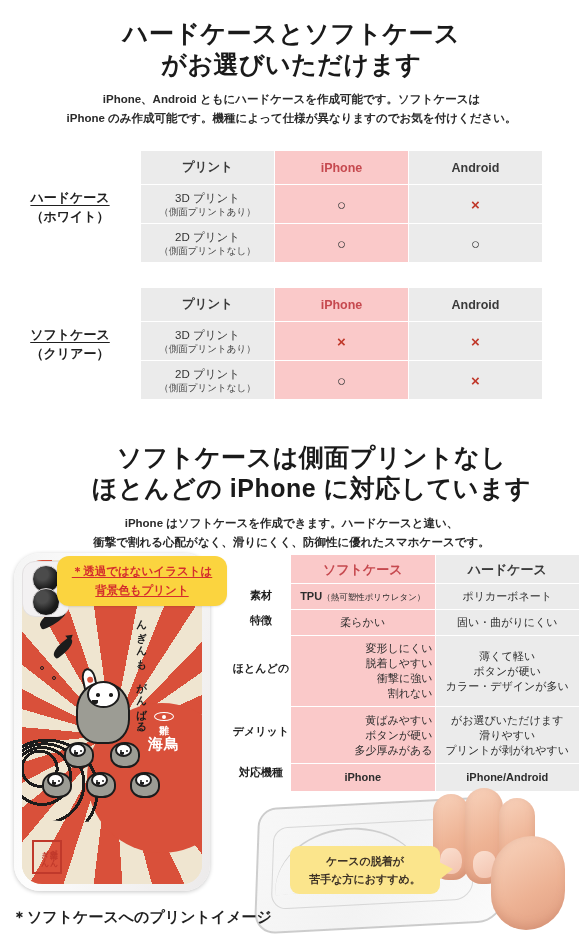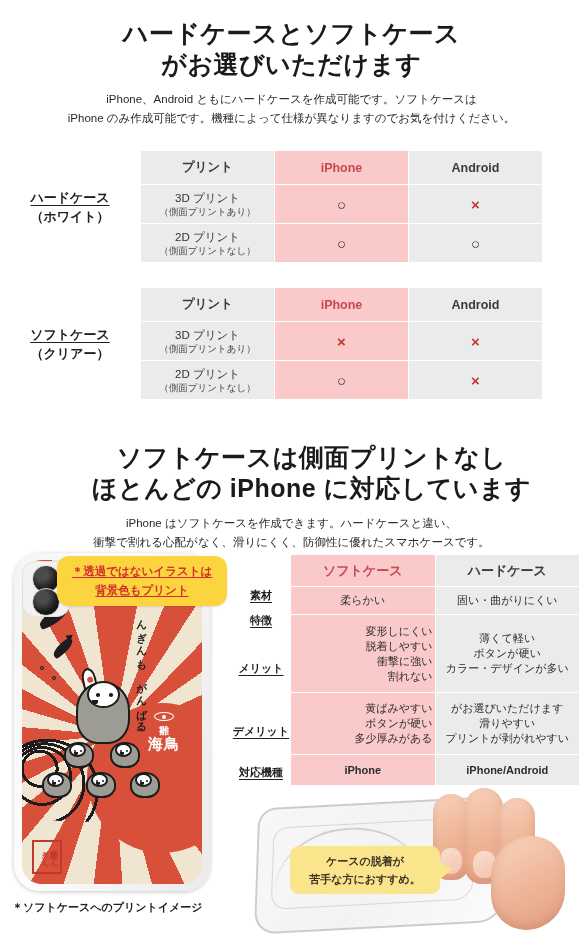--- a/index.html
+++ b/index.html
@@ -20,21 +20,21 @@
     letter-spacing: 0.5px;
   }
   #title-1 { font-size: 25px; line-height: 31px; padding-top: 18px; }
   #title-2 { font-size: 25px; line-height: 31px; padding-top: 6px; padding-left: 40px; }
 
   .section-lead {
     text-align: center;
     font-size: 11.5px;
     line-height: 19px;
     color: #2a2a2a;
-    font-weight: normal;
+    font-weight: bold;
     padding-top: 10px;
   }
 
   
   .cmp-block {
     display: flex;
     align-items: center;
     width: 583px;
   }
   .cmp-rowlabel {
@@ -235,21 +235,21 @@
   #spec-wrap {
     position:absolute; left: 232px; top: 2px; width: 348px;
     display:flex;
   }
   #spec-labels { width: 58px; }
   .spec-label {
     display:flex; align-items:center; justify-content:center;
     font-size: 11px; font-weight:bold; color:#1f1f1f;
     text-align:center;
   }
-  .spec-label span { text-decoration: underline; text-underline-offset: 3px; }
+  .spec-label span { text-underline-offset: 3px; }
   .spec-table {
     width: 290px; border-collapse:separate; border-spacing:1px 1px;
     table-layout:fixed;
   }
   .spec-table td {
     text-align:center; vertical-align:middle;
     font-size: 11px; line-height: 15px; color:#2d2d2d;
     background:#ebebeb; padding: 3px 2px;
   }
   .spec-table td.pink { background:#fac9c9; }
@@ -315,22 +315,22 @@
     content:""; position:absolute; right:-13px; top: 16px;
     border-left: 14px solid #fbe58c;
     border-top: 7px solid transparent;
     border-bottom: 11px solid transparent;
   }
   #speech-bubble span{
     font-size: 11px; font-weight:bold; color:#3d3226; line-height:18px;
   }
 
   #print-note{
-    position:absolute; left: 12px; top: 348px;
-    font-size: 11px; font-weight:bold; color:#1f1f1f;
+    position:absolute; left: 12px; top: 356px;
+    font-size: 15px; font-weight:bold; color:#1f1f1f;
   }
 </style>
 </head>
 <body>
 
 <h1 class="section-title" id="title-1">
   <span>ハードケースとソフトケース</span><br>
   <span>がお選びいただけます</span>
 </h1>
 
@@ -495,35 +495,41 @@
   <div id="spec-wrap">
     <div id="spec-labels">
       <div class="spec-label" style="height:29px;"></div>
       <div class="spec-label" style="height:25px;">
           <span>素材</span>
         </div>
       <div class="spec-label" style="height:25px;">
           <span>特徴</span>
         </div>
       <div class="spec-label" style="height:70px;">
-          <span>メリット</span>
+          <span>ほとんどの</span>
         </div>
       <div class="spec-label" style="height:56px;">
           <span>デメリット</span>
         </div>
       <div class="spec-label" style="height:27px;">
           <span>対応機種</span>
         </div>
     </div>
 
     <table class="spec-table">
       <tbody>
           <tr class="head">
         <td class="pink">ソフトケース</td>
         <td>ハードケース</td>
+      </tr>
+      <tr>
+        <td class="pink" style="height:25px;">
+          <b>TPU</b><span class="tpu-sub">（熱可塑性ポリウレタン）</span>
+        </td>
+        <td style="height:25px;">ポリカーボネート</td>
       </tr>
       <tr>
         <td class="pink" style="height:25px;">柔らかい</td>
         <td style="height:25px;">固い・曲がりにくい</td>
       </tr>
       <tr>
         <td class="pink" style="height:70px;text-align:right;">
           <div>変形しにくい</div>
           <div>脱着しやすい</div>
           <div>衝撃に強い</div>

